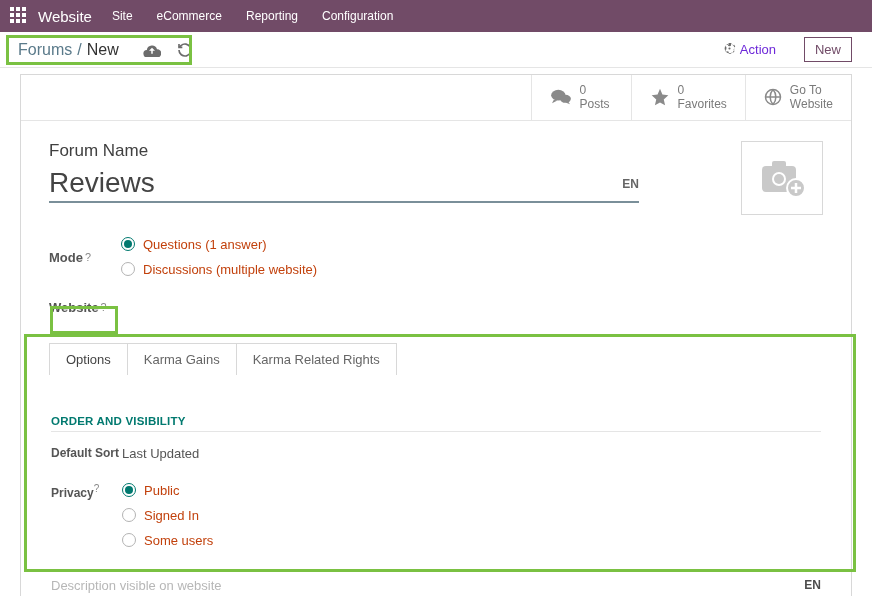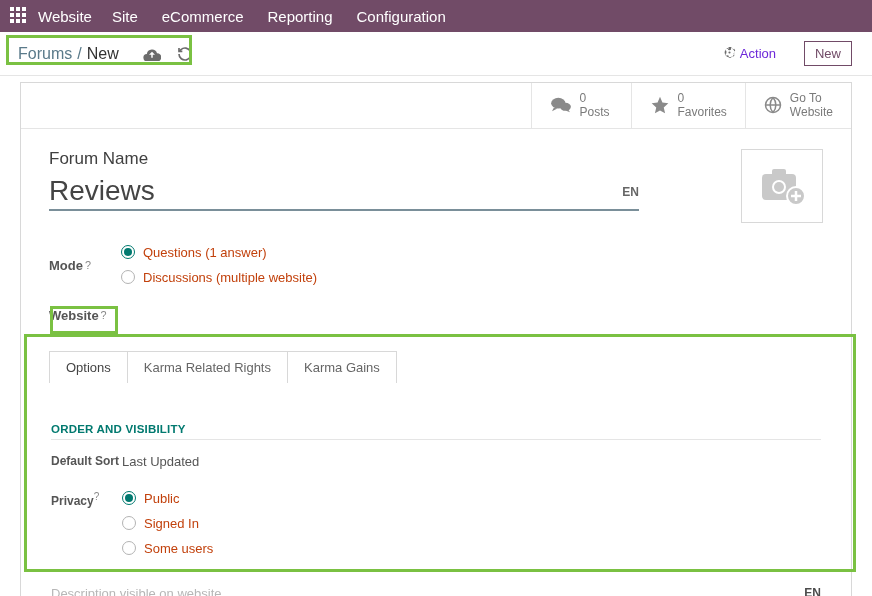--- a/index.html
+++ b/index.html
@@ -1,23 +1,23 @@
 <!DOCTYPE html>
 <html><head>
 <meta charset="utf-8">
 <style>
 * { box-sizing: border-box; margin: 0; padding: 0; }
 body { font-family: -apple-system, BlinkMacSystemFont, "Segoe UI", Arial, sans-serif; font-size: 13px; color: #4c4c4c; background: #fff; }
 
 .topbar { background: #714b67; color: #fff; height: 32px; display: flex; align-items: center; padding: 0 10px; }
 .topbar .apps-icon { width: 18px; height: 18px; margin-right: 10px; cursor: pointer; }
 .topbar .brand { font-size: 15px; font-weight: 500; margin-right: 20px; }
-.topbar .menu-item { font-size: 15px; margin-right: 24px; cursor: pointer; }
-
-.crumbbar { border-bottom: 1px solid #e5e5e5; height: 44px; display: flex; align-items: center; padding: 0 20px 0 10px; justify-content: space-between; }
+.topbar .menu-item { font-size: 12px; margin-right: 24px; cursor: pointer; }
+
+.crumbbar { border-bottom: 1px solid #e5e5e5; height: 36px; display: flex; align-items: center; padding: 0 20px 0 10px; justify-content: space-between; }
 .crumbbar .left { display: flex; align-items: center; }
 .crumbbar .crumbs { display: flex; align-items: center; padding: 4px 8px; }
 .crumbbar .crumbs a { color: #5a7a8a; font-size: 16px; text-decoration: none; }
 .crumbbar .crumbs .sep { color: #5a7a8a; margin: 0 5px; font-size: 16px; }
 .crumbbar .crumbs .current { color: #333; font-size: 16px; }
 .crumbbar .status-icon { margin-left: 16px; color: #666; cursor: pointer; }
 .crumbbar .right { display: flex; align-items: center; }
 .crumbbar .action-btn { display: flex; color: #6d28d9; margin-right: 28px; cursor: pointer; font-size: 13px; }
 .crumbbar .action-btn svg { margin-right: 4px; }
 .crumbbar .new-btn { border: 1px solid #714b67; color: #714b67; background: #fff; padding: 4px 10px; cursor: pointer; font-size: 13px; }
@@ -220,22 +220,22 @@
       <div class="formrow">
         <div class="lbl">
               <span>Website</span>
               <sup>?</sup>
             </div>
         <div class="val"></div>
       </div>
 
       <div class="tabs">
         <div class="tab active">Options</div>
+        <div class="tab">Karma Gains</div>
         <div class="tab">Karma Related Rights</div>
-        <div class="tab">Karma Gains</div>
       </div>
     </div>
 
     <div class="section">
       <div class="section-title">ORDER AND VISIBILITY</div>
       <hr class="section-hr">
 
       <div class="kvrow">
         <div class="klbl">Default Sort</div>
         <div class="kval">Last Updated</div>

